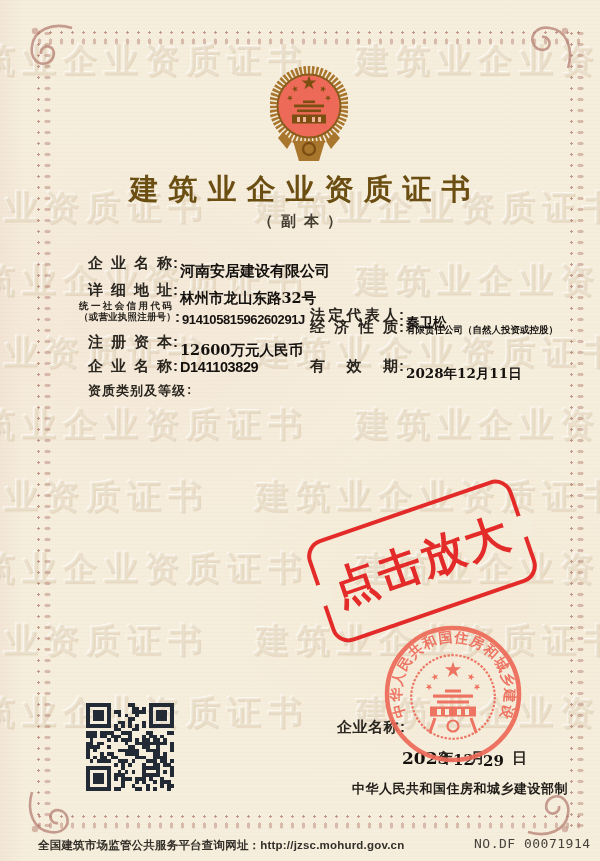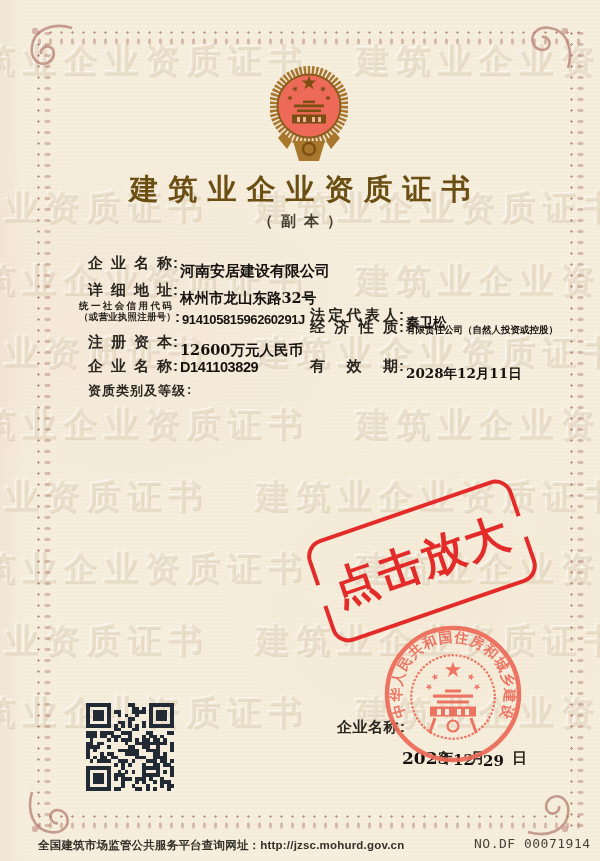--- a/index.html
+++ b/index.html
@@ -532,20 +532,21 @@
     <span class="colon">:</span>
   </div>
 
   <span class="date-num" style="left:402px;top:748px;font-size:17px;">2023</span>
   <span class="date-cn" style="left:439px;top:749px;">年</span>
   <span class="date-num" style="left:453px;top:751px;font-size:15px;">12</span>
   <span class="date-cn" style="left:470px;top:749px;">月</span>
   <span class="date-num" style="left:483px;top:752px;font-size:15px;">29</span>
   <span class="date-cn" style="left:512px;top:749px;">日</span>
 
+  <div class="abs maker">中华人民共和国住房和城乡建设部制</div>
 
   <div class="abs seal">
     <svg viewBox="0 0 142 142" width="142" height="142">
       <defs>
         <path id="sealArc" d="M 23.9 93.0 A 52 52 0 1 1 118.1 93.0" fill="none"></path>
         <clipPath id="sealClip">
             <circle cx="71" cy="74" r="43"></circle>
           </clipPath>
         <path id="star2" d="M0,-10 L2.25,-3.09 L9.51,-3.09 L3.63,1.18 L5.88,8.09 L0,3.82 L-5.88,8.09 L-3.63,1.18 L-9.51,-3.09 L-2.25,-3.09 Z"></path>
       </defs>

